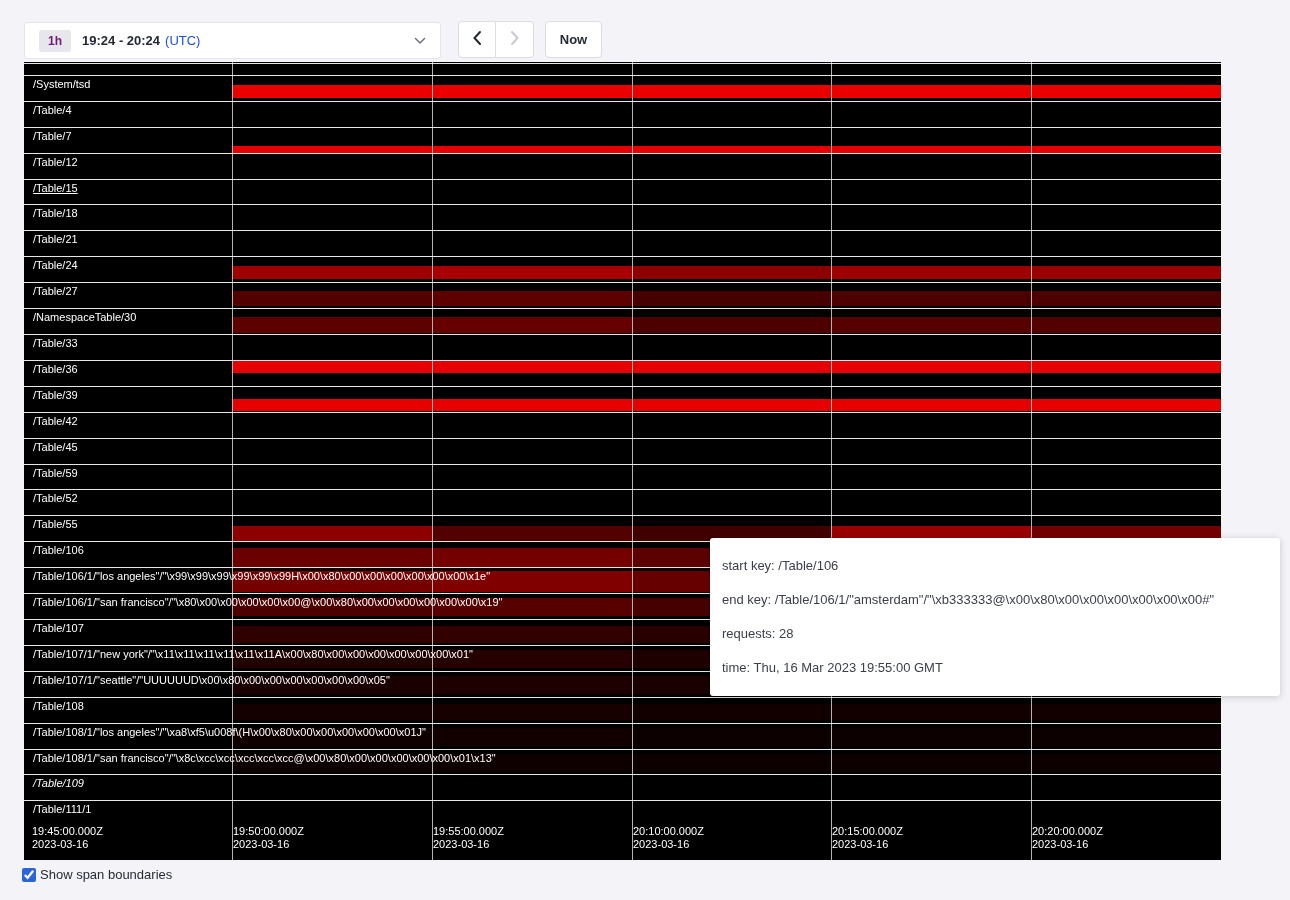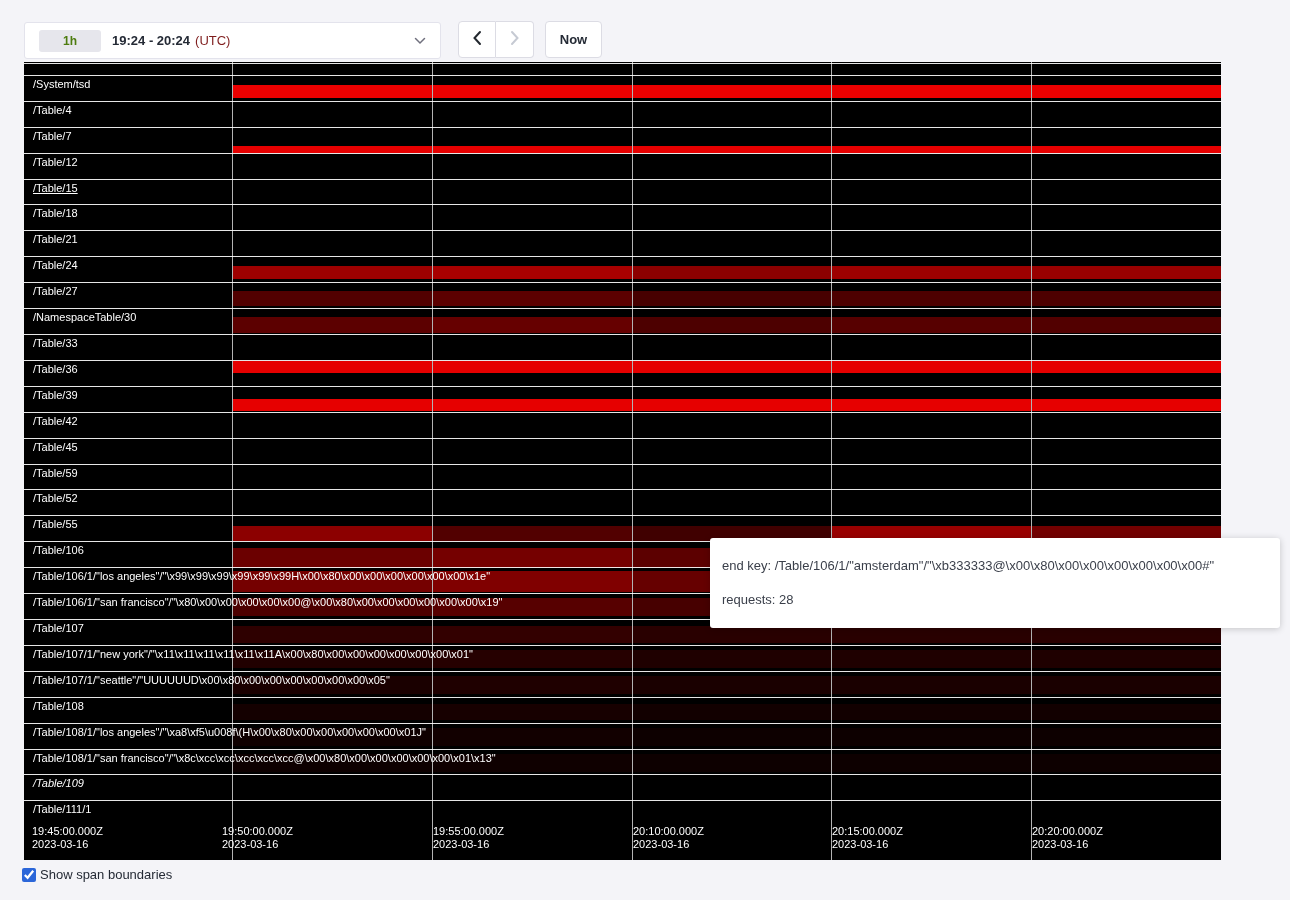--- a/index.html
+++ b/index.html
@@ -12,25 +12,25 @@
   }
   .page { position:absolute; inset:0; }
 
   
   .timepicker {
     position:absolute; left:24px; top:22px; width:417px; height:37px;
     background:#ffffff; border:1px solid #e3e3ec; border-radius:3px;
     display:flex; align-items:center; padding:0 14px; gap:11px; cursor:pointer;
   }
   .badge {
-    background:#e6e6ec; border-radius:3px; padding:4px 24px;
-    font-size:12px; font-weight:700; color:#4d7c0f;
+    background:#e6e6ec; border-radius:3px; padding:4px 9px;
+    font-size:12px; font-weight:700; color:#701a75;
   }
   .range { font-size:13px; font-weight:700; color:#242a35; white-space:nowrap; }
-  .tz { font-size:13px; font-weight:400; color:#7f1d1d; margin-left:-6px; }
+  .tz { font-size:13px; font-weight:400; color:#1d4ed8; margin-left:-6px; }
   .chev { margin-left:auto; display:flex; align-items:center; }
 
   .navgroup { position:absolute; left:458px; top:21px; display:flex; }
   .navbtn {
     width:38px; height:37px; background:#ffffff; border:1px solid #dcdce4;
     display:flex; align-items:center; justify-content:center; cursor:pointer;
   }
   .navbtn.prev { border-radius:4px 0 0 4px; }
   .navbtn.next { border-radius:0 4px 4px 0; border-left:none; }
 
@@ -251,21 +251,21 @@
       <div class="rowlabel" style="top: 612px;">/Table/107/1/"seattle"/"UUUUUUD\x00\x80\x00\x00\x00\x00\x00\x00\x05"</div>
       <div class="rowlabel" style="top: 638px;">/Table/108</div>
       <div class="rowlabel" style="top: 664px;">/Table/108/1/"los angeles"/"\xa8\xf5\u008f\(H\x00\x80\x00\x00\x00\x00\x00\x01J"</div>
       <div class="rowlabel" style="top: 690px;">/Table/108/1/"san francisco"/"\x8c\xcc\xcc\xcc\xcc\xcc@\x00\x80\x00\x00\x00\x00\x00\x01\x13"</div>
       <div class="rowlabel" style="top: 715px; font-style: italic;">/Table/109</div>
       <div class="rowlabel" style="top: 741px;">/Table/111/1</div>
       <div class="tick" style="left: 8px; top: 763px;">
         <div>19:45:00.000Z</div>
         <div>2023-03-16</div>
       </div>
-      <div class="tick" style="left: 198px; top: 763px;">
+      <div class="tick" style="left: 209px; top: 763px;">
         <div>19:50:00.000Z</div>
         <div>2023-03-16</div>
       </div>
       <div class="tick" style="left: 409px; top: 763px;">
         <div>19:55:00.000Z</div>
         <div>2023-03-16</div>
       </div>
       <div class="tick" style="left: 609px; top: 763px;">
         <div>20:10:00.000Z</div>
         <div>2023-03-16</div>
@@ -274,22 +274,24 @@
         <div>20:15:00.000Z</div>
         <div>2023-03-16</div>
       </div>
       <div class="tick" style="left: 1008px; top: 763px;">
         <div>20:20:00.000Z</div>
         <div>2023-03-16</div>
       </div>
     </div>
 
   <div class="tooltip">
+    <p>start key: /Table/106</p>
     <p>end key: /Table/106/1/"amsterdam"/"\xb333333@\x00\x80\x00\x00\x00\x00\x00\x00#"</p>
     <p>requests: 28</p>
+    <p>time: Thu, 16 Mar 2023 19:55:00 GMT</p>
   </div>
 
   <div class="footer">
     <input type="checkbox" checked="" id="spanbounds" style="">
     <label for="spanbounds">Show span boundaries</label>
   </div>
 
 </div>
 
 </body></html>

